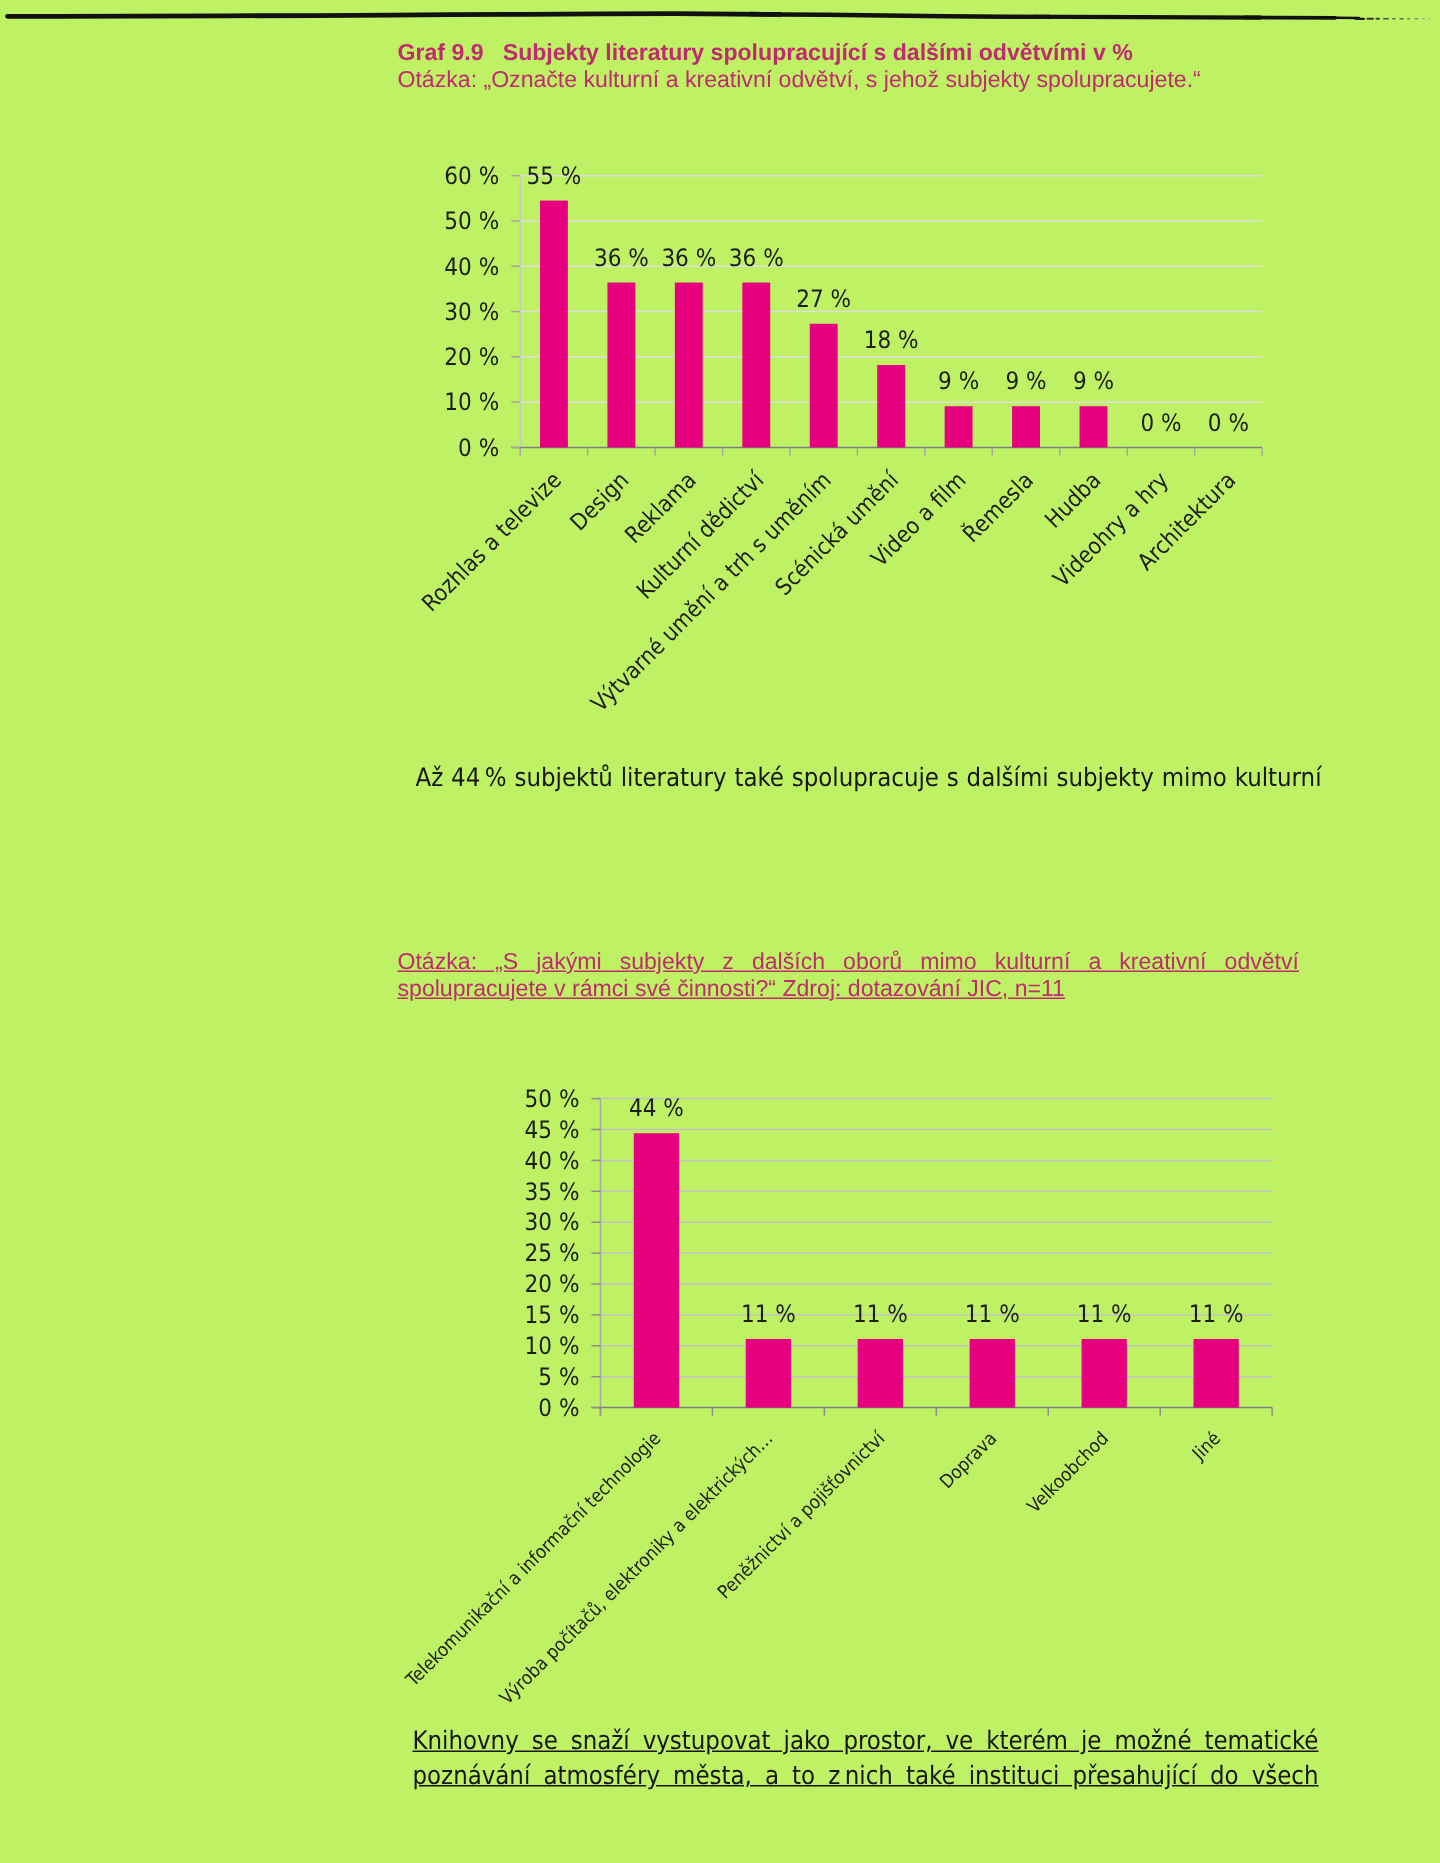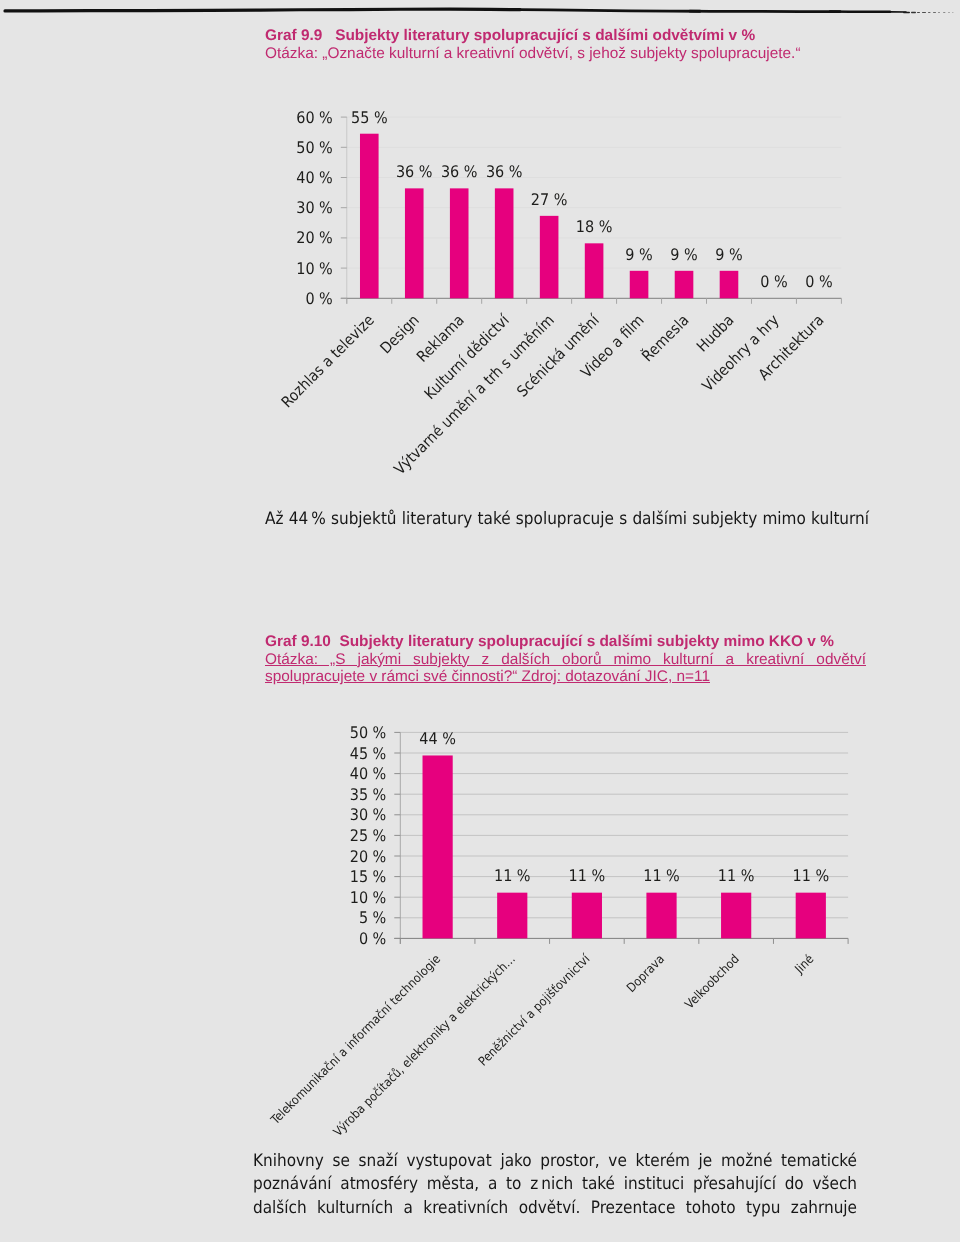--- a/index.html
+++ b/index.html
@@ -1,34 +1,34 @@
 <!DOCTYPE html>
 <html><head>
 <meta charset="utf-8">
 <title>Graf 9.9 / Graf 9.10</title>
 <style>
   html,body{margin:0;padding:0;background:#fff;}
   body{width:960px;height:1242px;overflow:hidden;
        font-family:"Liberation Sans",sans-serif;position:relative;
        -webkit-font-smoothing:antialiased;text-rendering:geometricPrecision;}
-  .page{position:absolute;left:0;top:0;width:960px;height:1242px;background:#e5e5e5;}
+  .page{position:absolute;left:0;top:0;width:960px;height:1242px;background:#bef264;}
 
   
   .scanline{position:absolute;left:0;top:0;width:960px;height:26px;pointer-events:none;}
 
   
   .caption{position:absolute;color:#C02A70;font-family:"Liberation Sans",sans-serif;
            font-size:15.4px;line-height:17.6px;letter-spacing:0px;}
   .caption .title{font-weight:bold;}
   .caption .qline{display:block;text-align:justify;text-decoration:underline;}
 
   
   .para{position:absolute;font-family:"DejaVu Sans",sans-serif;font-stretch:condensed;
         font-size:17px;line-height:23.3px;color:#161616;
-        -webkit-hyphens:none;hyphens:none;}
+        -webkit-hyphens:none;hyphens:none;margin-left:12px;}
   .para .ln{display:block;text-align:justify;-moz-text-align-last:justify;
             text-align-last:justify;}
   .para .ln.last{text-align-last:left;-moz-text-align-last:left;}
 
   .chart{position:absolute;}
   svg{display:block;overflow:visible;}
   .gridline{stroke:#D9D9D9;stroke-width:1;}
   .axisline{stroke:#7f7f7f;stroke-width:1;}
   .yaxisline{stroke:#c4c4c4;stroke-width:1;}
   .tick{stroke:#a6a6a6;stroke-width:1;}
@@ -137,23 +137,20 @@
         <text x="779.7545454545455" y="321" text-anchor="end" class="xlab" style="font-size:15.3px" transform="rotate(-45 779.7545454545455 321)">Videohry a hry</text>
         <text x="824.7181818181817" y="321" text-anchor="end" class="xlab" style="font-size:15.3px" transform="rotate(-45 824.7181818181817 321)">Architektura</text>
       </svg>
     </div>
 
   <div class="para" id="para1" style="left:265px;top:508px;width:604px;">
       <div class="ln">Až 44 % subjektů literatury také spolupracuje s dalšími subjekty mimo kulturní</div>
     </div>
 
   <div class="caption" id="cap2" style="left:265px;top:633px;width:601px;">
-    <div>
-      <span class="title">Graf 9.10</span><span class="title">&nbsp; </span><span class="title">Subjekty literatury spolupracující s dalšími subjekty mimo KKO v %</span>
-    </div>
     <div class="qline">Otázka: „S jakými subjekty z dalších oborů mimo kulturní a kreativní odvětví spolupracujete v rámci své činnosti?“ Zdroj: dotazování JIC, n=11</div>
   </div>
 
   <div class="chart" id="chart2" style="left:0;top:0;">
       <svg width="960" height="1242" viewBox="0 0 960 1242" style="position: absolute; left: 0px; top: 0px;">
         <line x1="400.3" y1="917.8" x2="848.1" y2="917.8" class="gridline" style="stroke:#C3C3C3"></line>
         <line x1="400.3" y1="897.1999999999999" x2="848.1" y2="897.1999999999999" class="gridline" style="stroke:#C3C3C3"></line>
         <line x1="400.3" y1="876.6" x2="848.1" y2="876.6" class="gridline" style="stroke:#C3C3C3"></line>
         <line x1="400.3" y1="856" x2="848.1" y2="856" class="gridline" style="stroke:#C3C3C3"></line>
         <line x1="400.3" y1="835.4" x2="848.1" y2="835.4" class="gridline" style="stroke:#C3C3C3"></line>
@@ -207,19 +204,18 @@
         <text x="810.7833333333333" y="881.468" text-anchor="middle" class="dlab">11 %</text>
         <text x="441.2166666666667" y="959.6" text-anchor="end" class="xlab" style="font-size:12.4px" transform="rotate(-45 441.2166666666667 959.6)">Telekomunikační a informační technologie</text>
         <text x="515.85" y="959.6" text-anchor="end" class="xlab" style="font-size:12.4px" transform="rotate(-45 515.85 959.6)">Výroba počítačů, elektroniky a elektrických…</text>
         <text x="590.4833333333333" y="959.6" text-anchor="end" class="xlab" style="font-size:12.4px" transform="rotate(-45 590.4833333333333 959.6)">Peněžnictví a pojišťovnictví</text>
         <text x="665.1166666666667" y="959.6" text-anchor="end" class="xlab" style="font-size:12.4px" transform="rotate(-45 665.1166666666667 959.6)">Doprava</text>
         <text x="739.7500000000001" y="959.6" text-anchor="end" class="xlab" style="font-size:12.4px" transform="rotate(-45 739.7500000000001 959.6)">Velkoobchod</text>
         <text x="814.3833333333333" y="959.6" text-anchor="end" class="xlab" style="font-size:12.4px" transform="rotate(-45 814.3833333333333 959.6)">Jiné</text>
       </svg>
     </div>
 
-  <div class="para" id="para2" style="left:253px;top:1150px;width:604px;">
+  <div class="para" id="para2" style="left:263px;top:1150px;width:604px;text-decoration:underline;">
       <div class="ln">Knihovny se snaží vystupovat jako prostor, ve kterém je možné tematické</div>
       <div class="ln">poznávání atmosféry města, a to z nich také instituci přesahující do všech</div>
-      <div class="ln">dalších kulturních a kreativních odvětví. Prezentace tohoto typu zahrnuje</div>
     </div>
 
 </div>
 
 </body></html>

